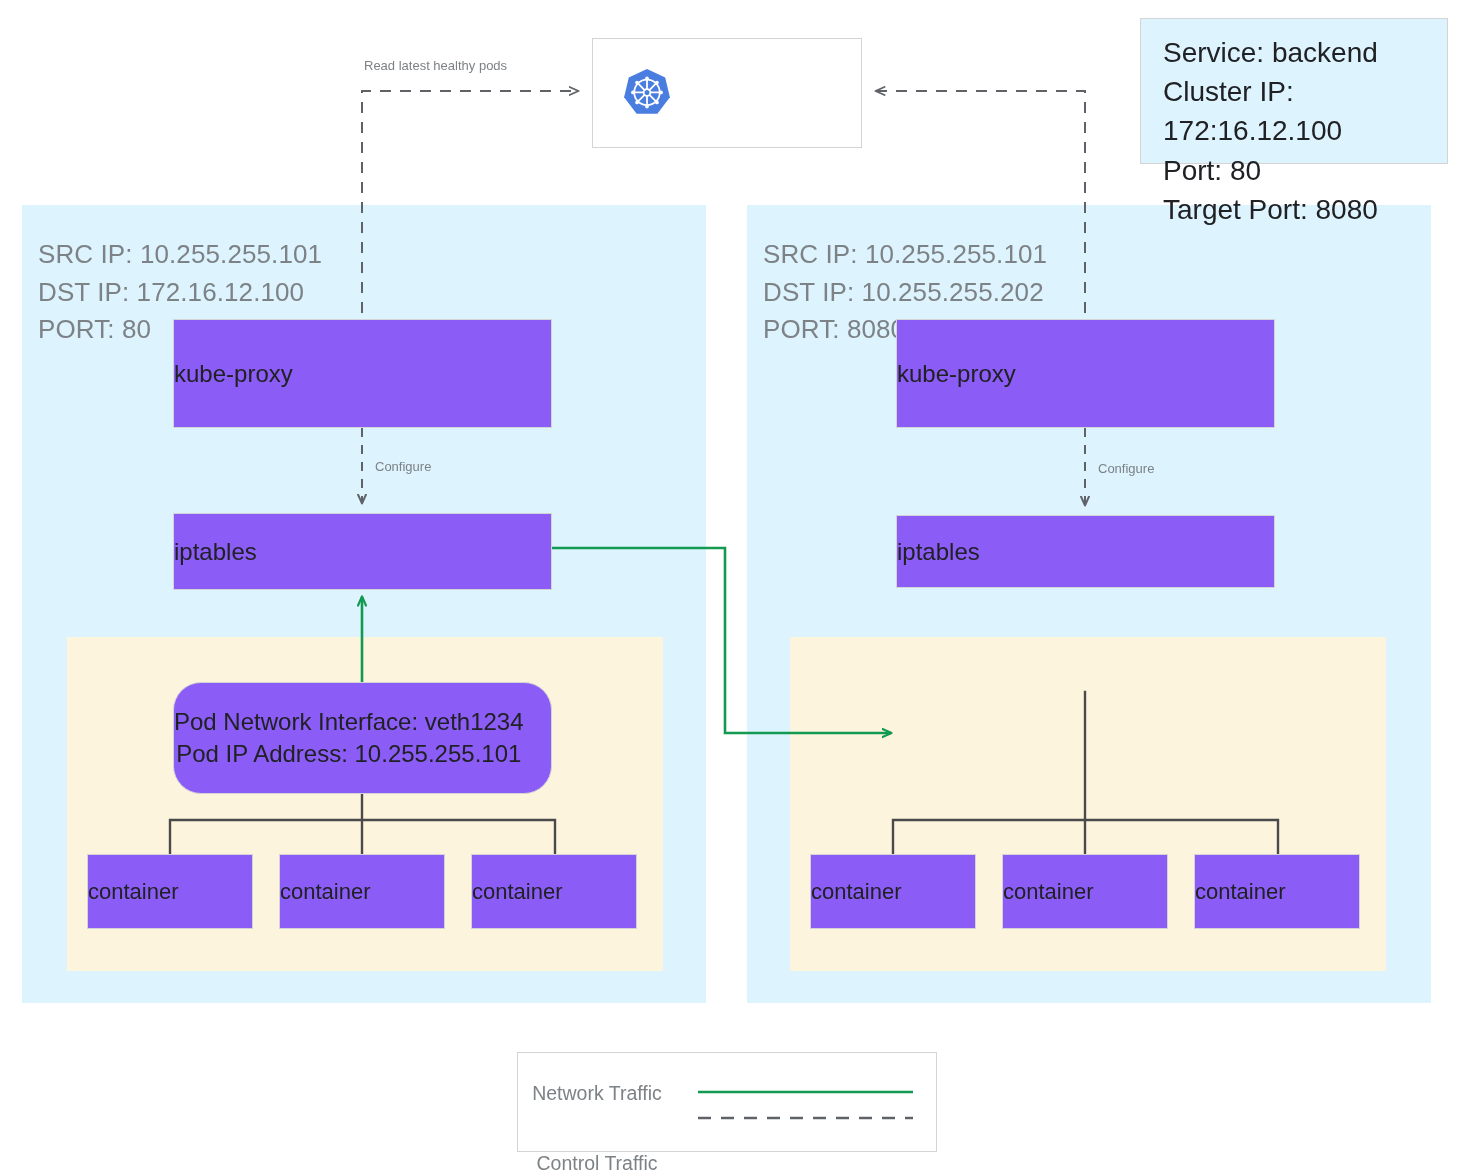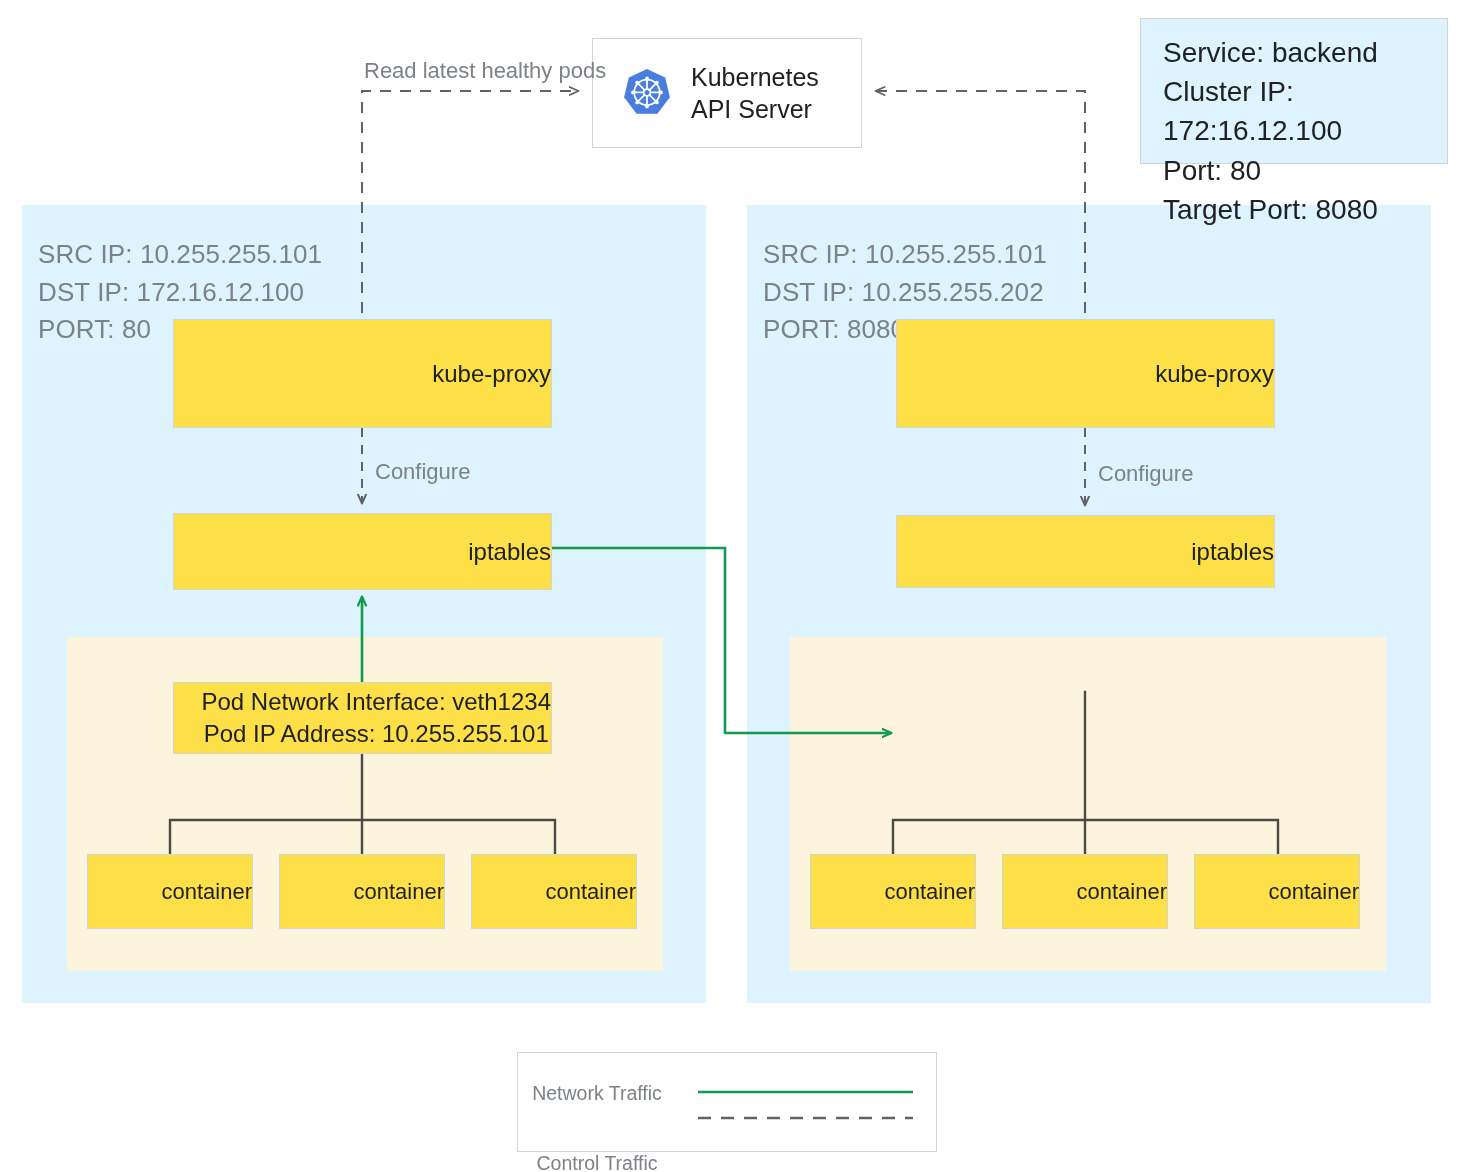--- a/index.html
+++ b/index.html
@@ -25,26 +25,26 @@
     background: #ddf3fd;
   }
 
   
   .pod-region {
     background: #fdf4dd;
   }
 
   
   .box {
-    background: #fde047;
+    background: #8b5cf6;
     border: 1px solid #d3d4d5;
     box-sizing: border-box;
     display: flex;
     align-items: center;
-    justify-content: flex-end;
+    justify-content: flex-start;
     text-align: center;
     color: #202124;
   }
 
   .box-label {
     font-size: 24px;
     color: #202124;
     line-height: 1.32;
     white-space: pre-line;
   }
@@ -86,21 +86,21 @@
   }
   .api-label {
     font-size: 25px;
     line-height: 1.28;
     color: #202124;
     white-space: pre-line;
   }
 
   
   .edge-label {
-    font-size: 22px;
+    font-size: 13px;
     color: #7d8286;
     white-space: nowrap;
   }
 
   
   .legend-box {
     background: #ffffff;
     border: 1px solid #d3d4d5;
     box-sizing: border-box;
   }
@@ -176,22 +176,20 @@
           <circle cx="50" cy="76" r="3.6"></circle>
           <circle cx="23" cy="49" r="3.6"></circle>
           <circle cx="77" cy="49" r="3.6"></circle>
           <circle cx="30.9" cy="29.9" r="3.6"></circle>
           <circle cx="69.1" cy="68.1" r="3.6"></circle>
           <circle cx="69.1" cy="29.9" r="3.6"></circle>
           <circle cx="30.9" cy="68.1" r="3.6"></circle>
         </g>
       </svg>
     </span>
-    <span class="api-label">Kubernetes
-API Server</span>
   </div>
 
   <div class="abs service-box" style="left:1140px; top:18px; width:308px; height:146px;">
     <div class="svc-text">Service: backend
 Cluster IP: 172:16.12.100
 Port: 80
 Target Port: 8080</div>
   </div>
 
   <div class="abs edge-label" style="left:364px; top:58px;">Read latest healthy pods</div>
@@ -205,21 +203,21 @@
 PORT: 80</div>
 
   <div class="abs box" style="left:173px; top:319px; width:379px; height:109px;">
     <span class="box-label">kube-proxy</span>
   </div>
 
   <div class="abs box" style="left:173px; top:513px; width:379px; height:77px;">
     <span class="box-label">iptables</span>
   </div>
 
-  <div class="abs box" style="left:173px; top:682px; width:379px; height:72px;">
+  <div class="abs box" style="left:173px; top:682px; width:379px; height:112px;border-radius:28px;">
     <span class="box-label">Pod Network Interface: veth1234
 Pod IP Address: 10.255.255.101</span>
   </div>
 
   <div class="abs box container-box" style="left:87px; top:854px; width:166px; height:75px;">
     <span class="box-label">container</span>
   </div>
   <div class="abs box container-box" style="left:279px; top:854px; width:166px; height:75px;">
     <span class="box-label">container</span>
   </div>

